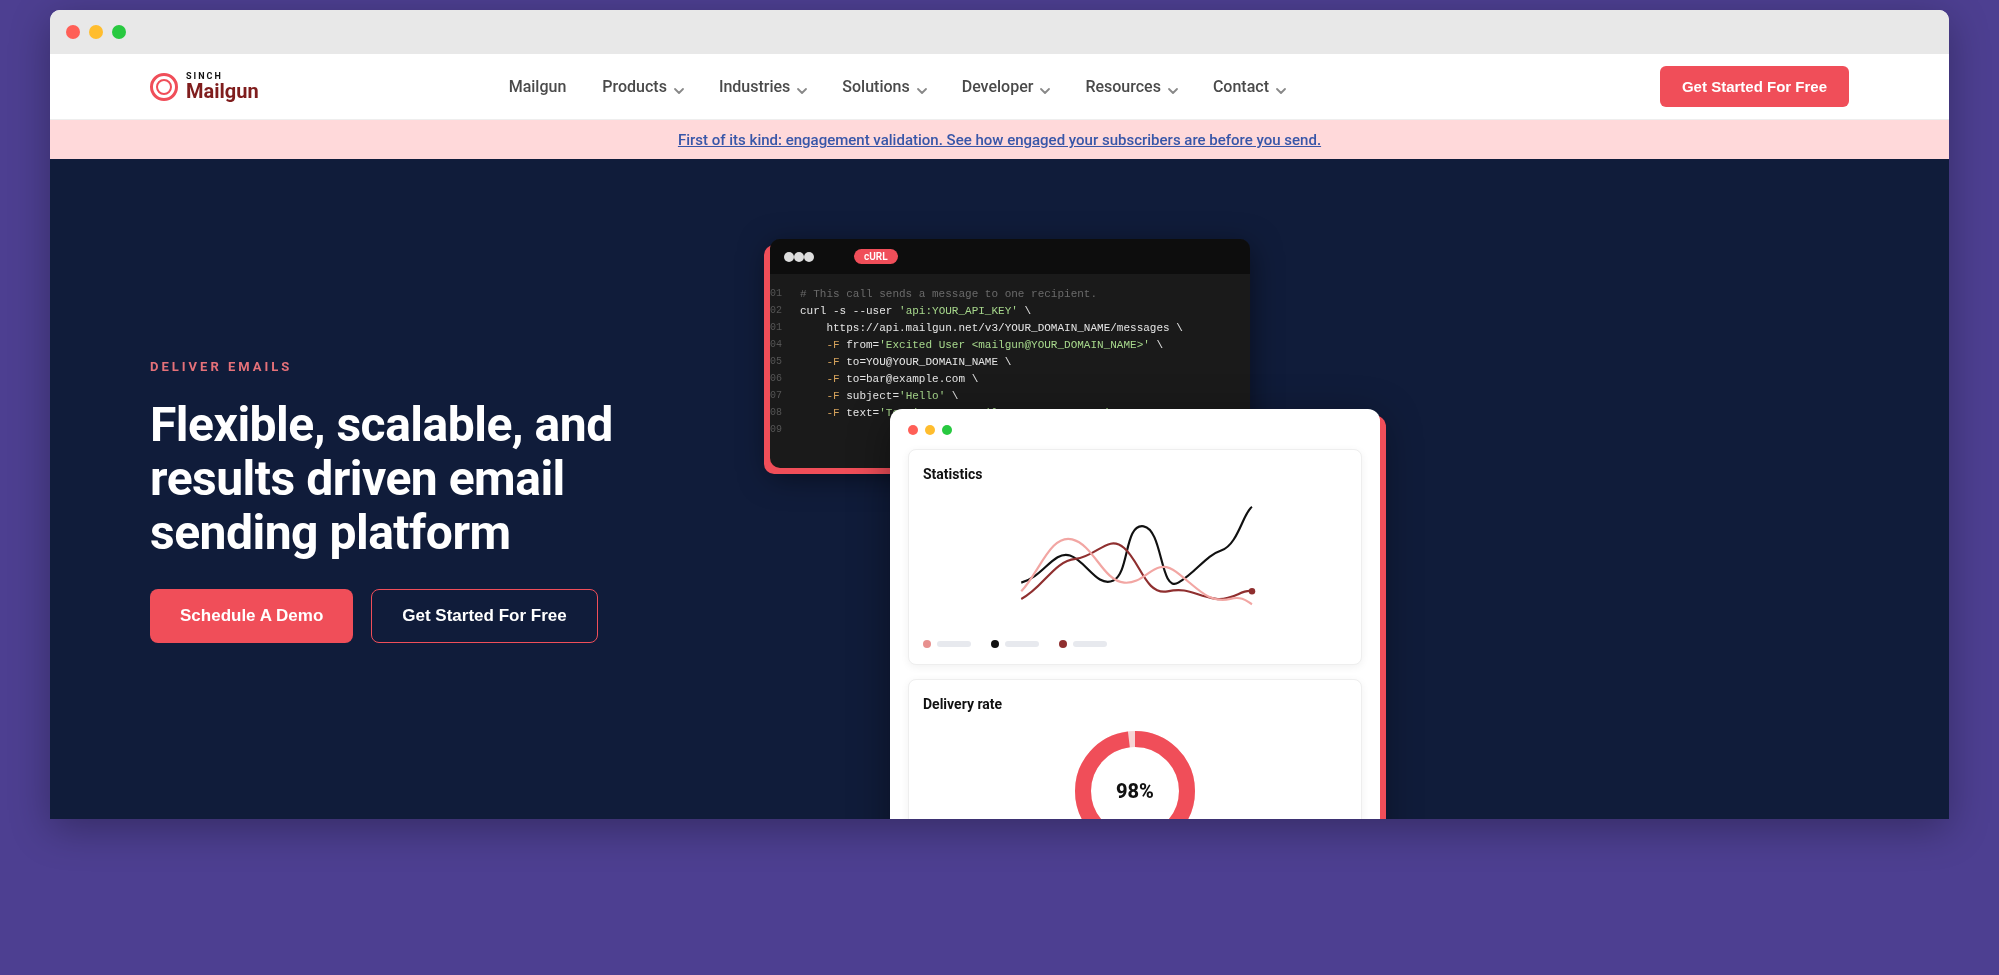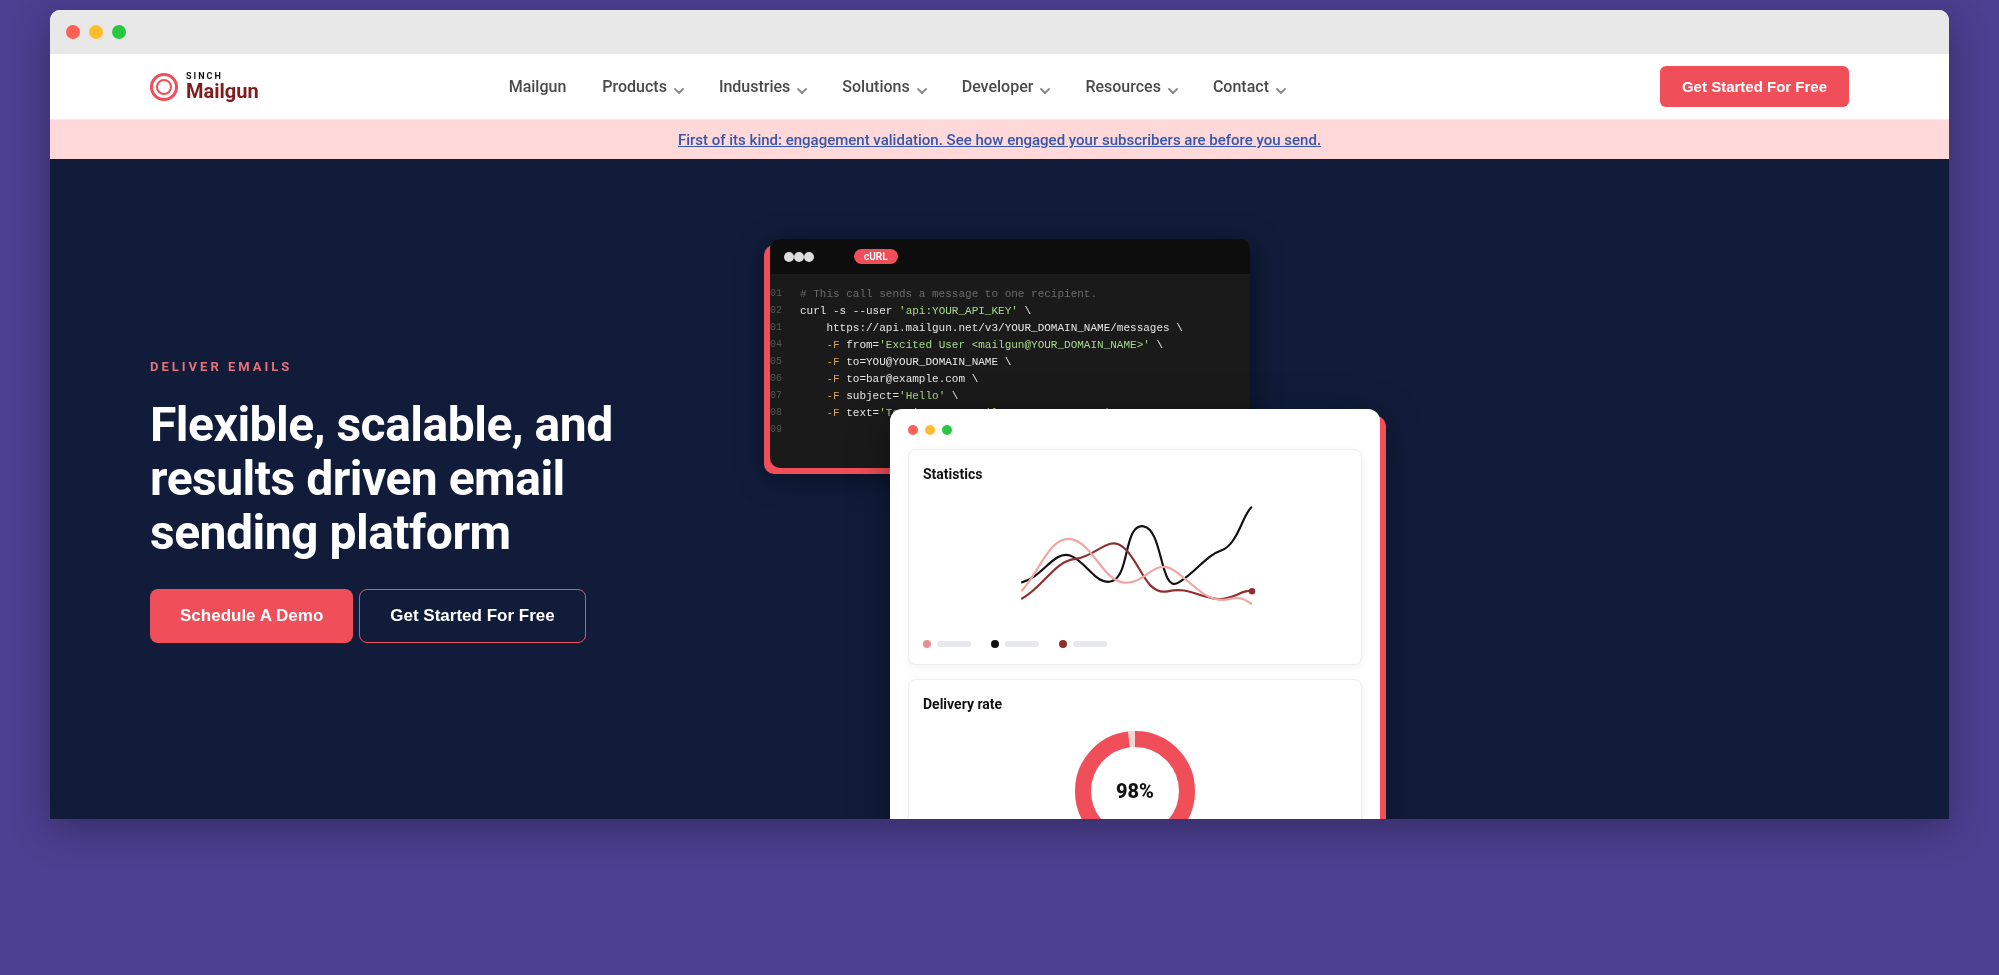--- a/index.html
+++ b/index.html
@@ -88,21 +88,21 @@
     margin-bottom: 24px;
   }
   .hero-title {
     color: #fff; font-size: 48px; font-weight: 700; line-height: 1.12;
     margin-bottom: 30px; letter-spacing: -0.5px;
   }
   .hero-sub {
     color: #c6cddc; font-size: 17px; line-height: 1.6; margin-bottom: 44px;
     max-width: 500px;
   }
-  .hero-ctas { display: flex; gap: 6px; }
+  .hero-ctas { display: flex; gap: 18px; }
   .btn-primary {
     background: #f04e59; color: #fff; border: none;
     padding: 16px 30px; border-radius: 8px; font-size: 17px; font-weight: 600;
     cursor: pointer;
   }
   .btn-outline {
     background: transparent; color: #fff; border: 1.5px solid #f04e59;
     padding: 16px 30px; border-radius: 8px; font-size: 17px; font-weight: 600;
     cursor: pointer;
   }

